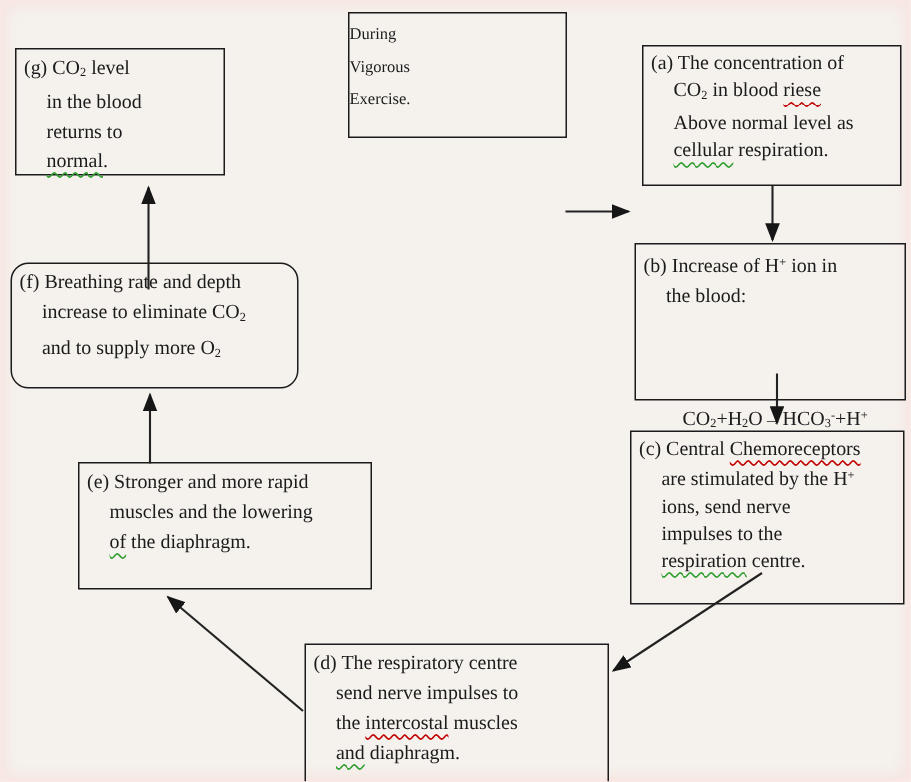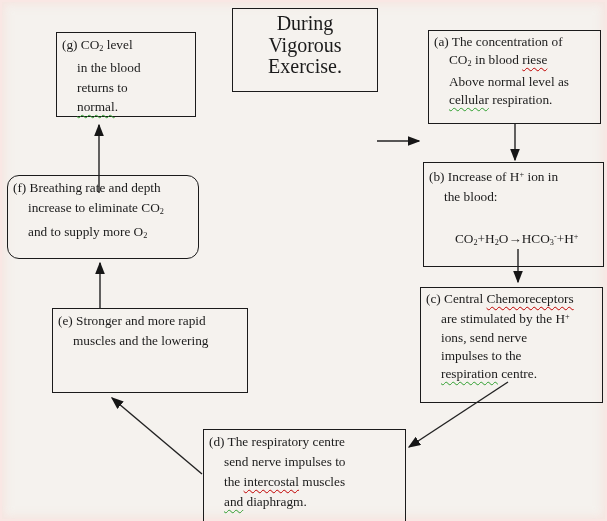--- a/index.html
+++ b/index.html
@@ -19,32 +19,32 @@
     background:transparent;
     font-size:13.3px;
     line-height:19.5px;
     padding:2px 2px 0 5px;
     white-space:nowrap;
   }
   .lh18{line-height:18.2px;}
   .lh20{line-height:20px;}
   .tl{padding-left:0;}
   .ind1{padding-left:15px;}
-  .ind2{padding-left:26px;}
+  .ind2{padding-left:26px;margin-top:40px;}
   .sub{font-size:0.62em;vertical-align:-0.22em;}
   .sup{font-size:0.62em;vertical-align:0.5em;}
   .wr{text-decoration-line:underline;text-decoration-style:wavy;text-decoration-color:#c00000;text-decoration-thickness:1px;text-underline-offset:3px;}
   .wg{text-decoration-line:underline;text-decoration-style:wavy;text-decoration-color:#2f9e2f;text-decoration-thickness:1px;text-underline-offset:3px;}
   .titlebox{
     position:absolute;left:232px;top:8px;width:146px;height:84px;
     border:1.5px solid #1b1b1b;box-sizing:border-box;
-    font-size:20px;line-height:21.5px;text-align:center;padding-top:4px;
+    font-size:11px;line-height:21.5px;text-align:left;padding-top:4px;
   }
   
-  #box-g{left:10px;top:32px;width:140px;height:85px;margin-left:46px;}
+  #box-g{left:10px;top:32px;width:140px;height:85px;}
   #box-a{left:428px;top:30px;width:173px;height:94px;}
   #box-b{left:423px;top:162px;width:181px;height:105px;}
   #box-c{left:420px;top:287px;width:183px;height:116px;}
   #box-d{left:203px;top:429px;width:203px;height:106px;}
   #box-e{left:8px;top:308px;width:196px;height:85px;margin-left:44px;}
   #box-f{left:7px;top:175px;width:192px;height:84px;border-radius:12px;}
   .arrows{position:absolute;left:0;top:0;z-index:3;pointer-events:none;}
 </style>
 </head>
 <body>
@@ -89,20 +89,21 @@
   <div class="fbox lh20" id="box-d">
       <div class="tl"><span>(d) The respiratory centre</span></div>
       <div class="tl ind1"><span>send nerve impulses to</span></div>
       <div class="tl ind1"><span>the </span><span class="wr">intercostal</span><span> muscles</span></div>
       <div class="tl ind1"><span class="wg">and</span><span> diaphragm.</span></div>
     </div>
 
   <div class="fbox lh20" id="box-e">
       <div class="tl"><span>(e) Stronger and more rapid</span></div>
       <div class="tl ind1"><span>muscles and the lowering</span></div>
+      <div class="tl ind1"><span class="wg">of</span><span> the diaphragm.</span></div>
     </div>
 
   <div class="fbox lh20" id="box-f">
       <div class="tl"><span>(f) Breathing rate and depth</span></div>
       <div class="tl ind1"><span>increase to eliminate CO</span><span class="sub">2</span></div>
       <div class="tl ind1"><span>and to supply more O</span><span class="sub">2</span></div>
     </div>
 
   <svg class="arrows" width="607" height="521" viewBox="0 0 607 521">
     <defs>

